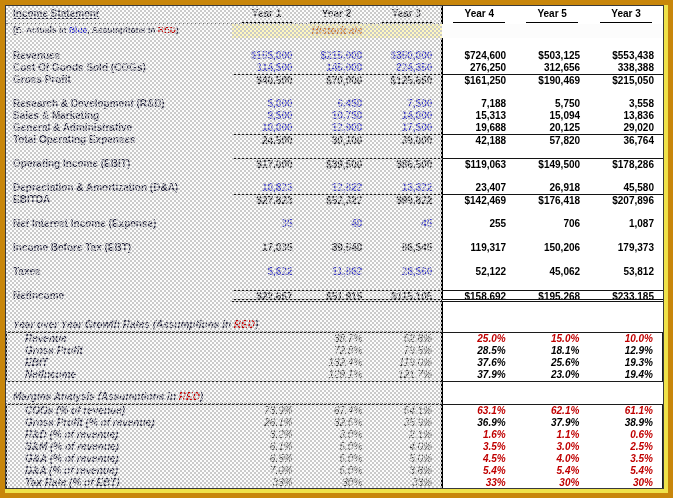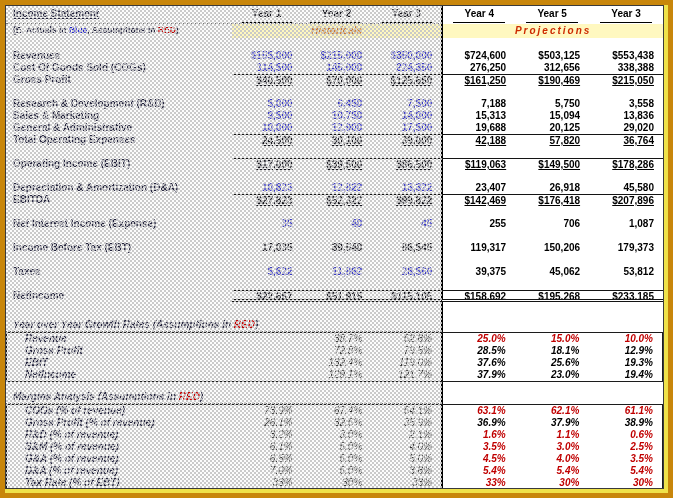--- a/index.html
+++ b/index.html
@@ -14,21 +14,21 @@
     background-size:4px 4px;}
   .row{display:flex;height:12px;line-height:12px;font-size:10px;white-space:nowrap;}
   .lbl{width:226px;box-sizing:border-box;padding-left:7px;font-weight:bold;color:#23233d;overflow:hidden;}
   .lbl.wide{width:436px;}
   .ind{padding-left:18px;}
   .v{box-sizing:border-box;text-align:right;padding-right:9px;font-weight:bold;overflow:hidden;}
   .v.h{width:70px;color:#17171f;}
   .v.p{width:74px;background:#fff;color:#000;}
   .v.p1{border-left:2px solid #000;}
   .k-input .v.h{color:#3A3AC4;}
-  .rt .v{border-top:1px solid #141414;text-decoration:underline;}
+  .rt .v{border-top:1px solid #141414;}
   .db .v{border-bottom:3px double #141414;}
   .it .lbl,.it .v{font-style:italic;}
   .it .v.h{color:#2a2a2a;font-weight:normal;}
   .red .v.p{color:#C00000;}
   
   .head{height:18px;line-height:16px;}
   .head .lbl,.head .v.h{border-bottom:1px dotted #777;}
   .title-underline{text-decoration:underline;}
   .vh{text-align:center;padding-right:0;}
   .hu{display:inline-block;min-width:52px;border-bottom:1px solid #000;text-align:center;}
@@ -61,21 +61,20 @@
       <div class="v h vh"><span class="hu">Year 2</span></div>
       <div class="v h vh"><span class="hu">Year 3</span></div>
       <div class="v p p1 vh"><span class="hu">Year 4</span></div>
       <div class="v p vh"><span class="hu">Year 5</span></div>
       <div class="v p vh"><span class="hu">Year 3</span></div>
     </div>
 
     <div class="row bandrow">
       <div class="lbl note"><span>(E. Actuals in </span><span class="w-blue">Blue</span><span>, Assumptions in </span><span class="w-red">RED</span><span>)</span></div>
       <div class="band-l">Historicals</div>
-      <div class="band-r">Projections</div>
     </div>
 
     <div class="row">
       <div class="lbl"></div>
         <div class="v h"></div>
         <div class="v h"></div>
         <div class="v h"></div>
       <div class="v p p1"></div>
         <div class="v p"></div>
         <div class="v p"></div>
@@ -242,21 +241,21 @@
           <div class="v h"></div>
           <div class="v p p1"></div>
           <div class="v p"></div>
           <div class="v p"></div>
         </div>
         <div class="row k-input">
           <div class="lbl">Taxes</div>
           <div class="v h">5,622</div>
           <div class="v h">11,862</div>
           <div class="v h">28,560</div>
-          <div class="v p p1">39,375</div>
+          <div class="v p p1">52,122</div>
           <div class="v p">45,062</div>
           <div class="v p">53,812</div>
         </div>
         <div class="row">
           <div class="lbl"></div>
           <div class="v h"></div>
           <div class="v h"></div>
           <div class="v h"></div>
           <div class="v p p1"></div>
           <div class="v p"></div>

